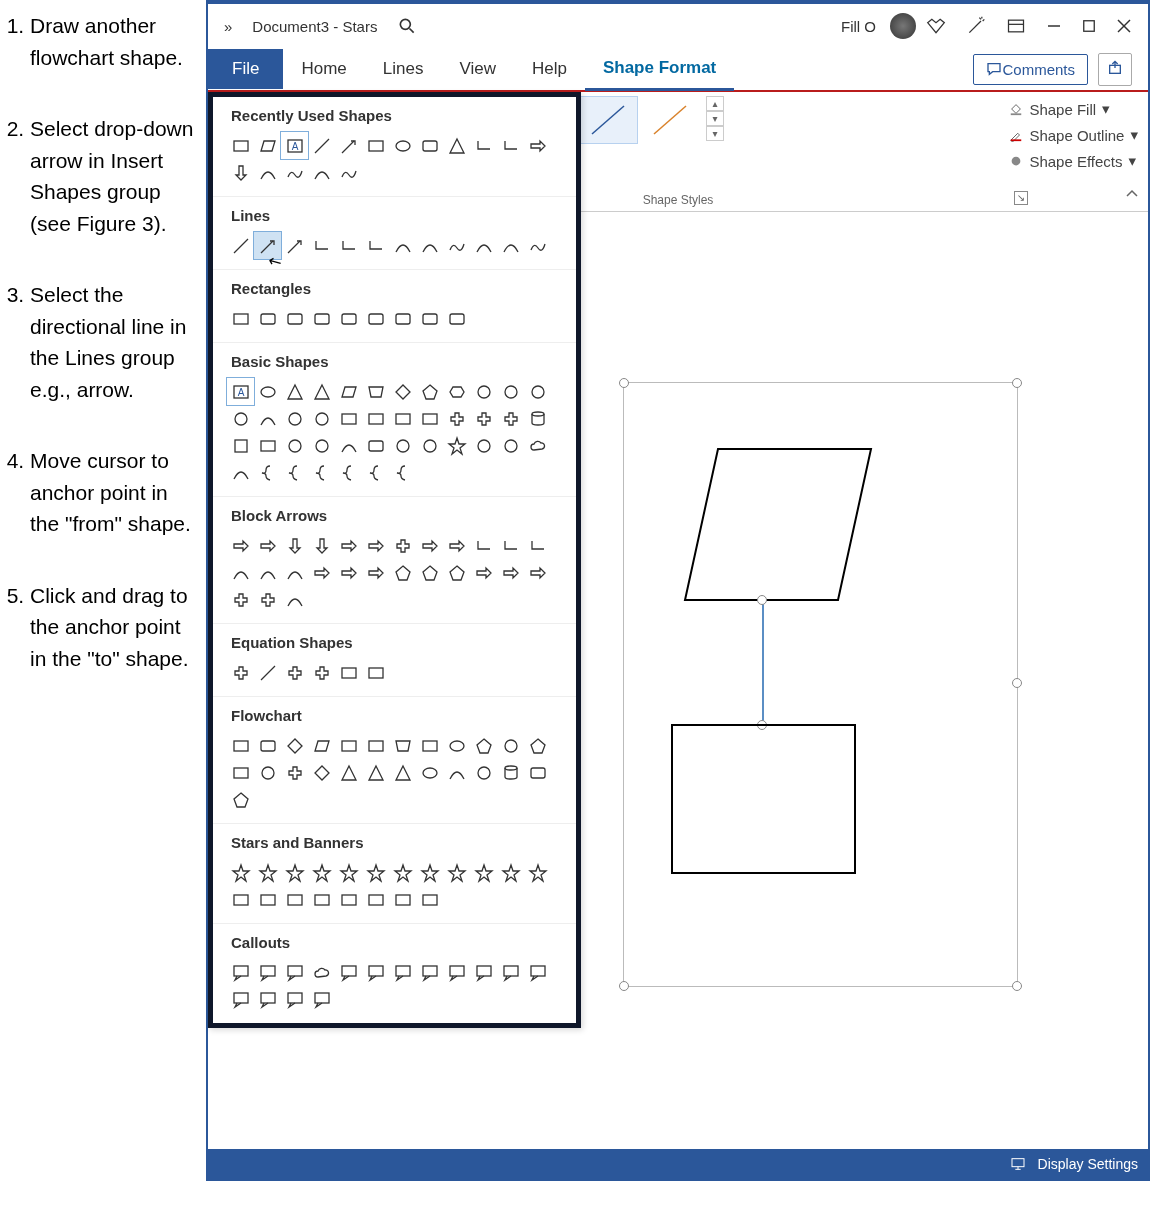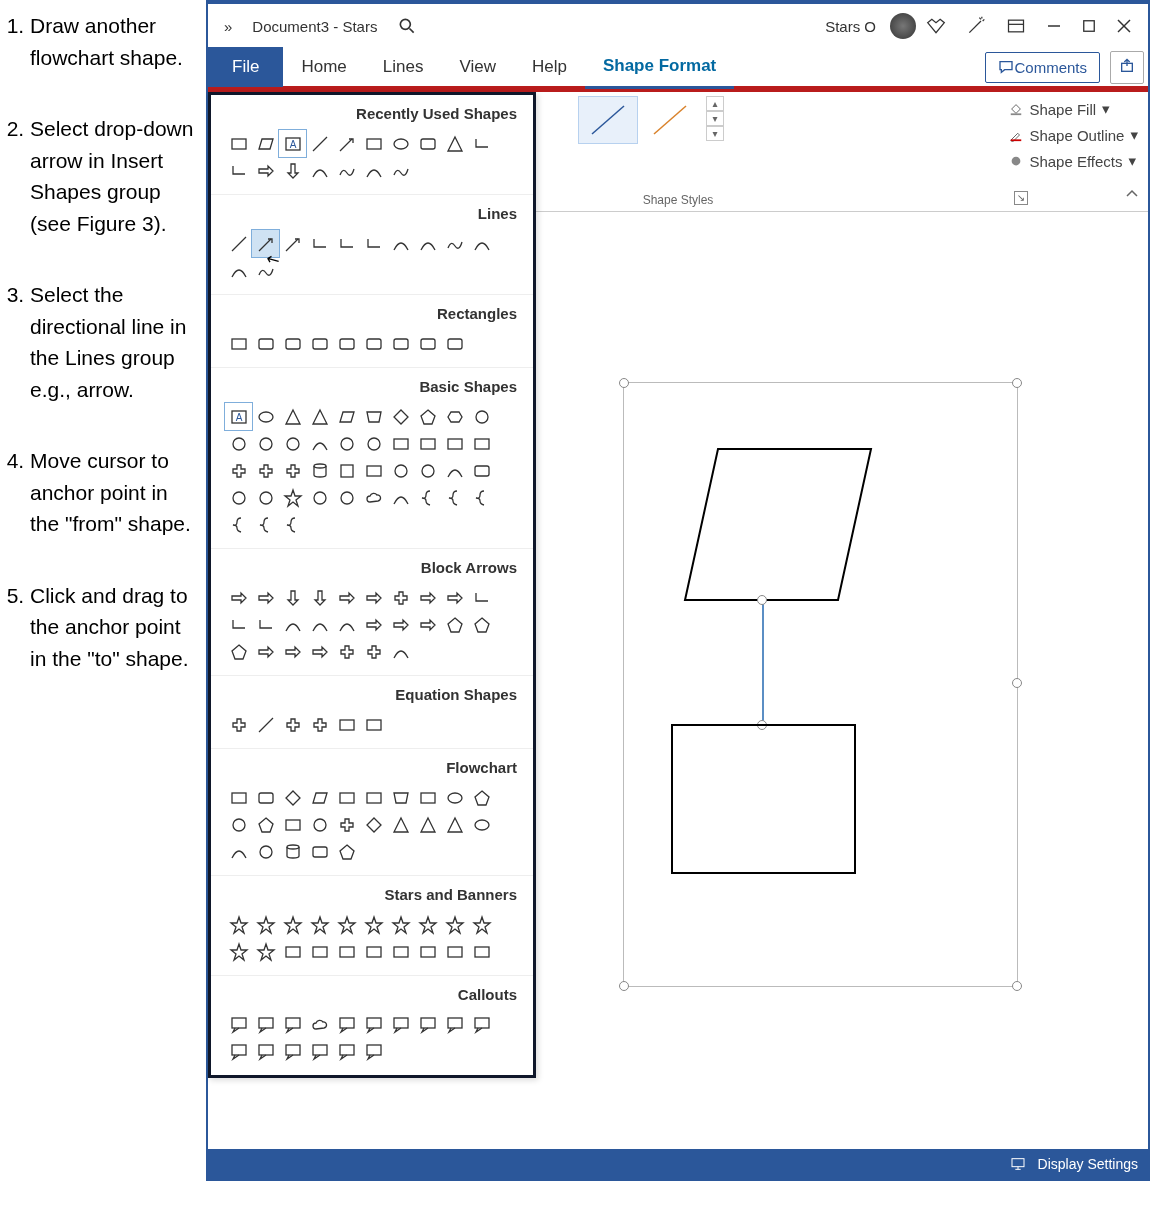--- a/index.html
+++ b/index.html
@@ -7,37 +7,37 @@
 .page { display: flex; }
 .instructions { width: 206px; padding: 10px 8px 10px 2px; font-size: 21px; line-height: 1.5; }
 .instructions ol { padding-left: 28px; }
 .instructions li { margin-bottom: 40px; }
 .app { flex: 1; border: 2px solid #2b579a; border-top-width: 4px; position: relative; }
 .titlebar { height: 44px; display: flex; align-items: center; padding: 0 6px; font-size: 15px; color: #333; }
 .titlebar .spacer { flex: 1; }
 .titlebar .item { display: inline-flex; align-items: center; justify-content: center; padding: 0 10px; height: 100%; }
 .titlebar .icon { width: 20px; height: 20px; display: inline-flex; align-items: center; justify-content: center; }
 .avatar { width: 26px; height: 26px; border-radius: 50%; background: radial-gradient(circle, #777, #333); margin-left: 4px; }
-.tabs { height: 44px; display: flex; align-items: center; border-bottom: 6px solid #b91c1c; padding-right: 4px; }
+.tabs { height: 44px; display: flex; align-items: center; border-bottom: 2px solid #b91c1c; padding-right: 16px; }
 .tab { padding: 10px 18px; font-size: 17px; color: #333; }
 .tab.file { background: #2b579a; color: #fff; padding: 10px 24px; }
 .tab.active { color: #0369a1; border-bottom: 3px solid #2b579a; font-weight: 700; }
 .comments-btn { border: 1px solid #2b579a; color: #2b579a; padding: 6px 12px; margin-left: auto; border-radius: 2px; font-size: 15px; display: flex; align-items: center; }
 .share-btn { border: 1px solid #aaa; color: #2b579a; padding: 6px 8px; margin-left: 10px; border-radius: 2px; }
 .ribbon { position: relative; height: 120px; border-bottom: 1px solid #ccc; }
 .ribbon-right { position: absolute; right: 8px; top: 4px; font-size: 15px; color: #444; }
 .ribbon-right .ropt { display: flex; align-items: center; gap: 6px; padding: 4px 2px; }
 .ribbon-right .ropt .sw { width:14px; height:14px; display:inline-block; }
 .ribbon-label { position: absolute; bottom: 4px; left: 50%; transform: translateX(-50%); font-size: 12px; color: #666; }
 .ribbon-expand { position: absolute; right: 8px; bottom: 6px; color: #666; }
 .canvas { position: relative; height: 937px; background: #fff; }
 .statusbar { height: 30px; background: #2b579a; color: #fff; display: flex; align-items: center; justify-content: flex-end; padding: 0 10px; font-size: 14px; gap: 12px; }
 
 
-.dropdown { position: absolute; top: 0px; left: 0; width: 328px; background: #fff; border: 3px solid #0f172a; box-shadow: 2px 2px 6px rgba(0,0,0,0.15); z-index: 10; text-align: right; }
+.dropdown { position: absolute; top: 0px; left: 0; width: 373px; background: #fff; border: 5px solid #0f172a; box-shadow: 2px 2px 6px rgba(0,0,0,0.15); z-index: 10; }
 .dropdown .section-title { font-weight: 700; font-size: 15px; padding: 10px 16px 6px 18px; color: #333; }
 .dropdown .shape-row { padding: 2px 12px 10px 14px; display: flex; flex-wrap: wrap; gap: 0px; border-bottom: 1px solid #eee; }
 .dropdown .shape-row:last-child { border-bottom: none; }
 .shape-cell { width: 27px; height: 27px; display: inline-flex; align-items: center; justify-content: center; }
 .shape-cell svg { width: 20px; height: 20px; }
 .shape-cell.hover { background: #cfe2f3; outline:1px solid #7faedb;}
 .shape-cell.sel { outline: 1px solid #7faedb; }
 
 
 .style-previews { position: absolute; left: 370px; top: 4px; display: flex; gap: 2px; }
@@ -76,21 +76,21 @@
     <div class="titlebar">
       <span class="item">»</span>
       <span class="item">Document3 - Stars</span>
       <span class="item">
         <svg class="icon" viewBox="0 0 24 24" fill="none" stroke="#333" stroke-width="2">
             <circle cx="10" cy="10" r="6"></circle>
             <line x1="15" y1="15" x2="20" y2="20"></line>
           </svg>
       </span>
       <span class="spacer"></span>
-      <span class="item">Stars O</span>
+      <span class="item">Fill O</span>
       <span class="avatar"></span>
       <span class="item">
         <svg width="20" height="20" viewBox="0 0 24 24" fill="none" stroke="#333" stroke-width="1.5">
             <path d="M2 8 L7 4 L12 8 L17 4 L22 8 L12 20 Z"></path>
           </svg>
       </span>
       <span class="item">
         <svg width="20" height="20" viewBox="0 0 24 24" fill="none" stroke="#333" stroke-width="1.5">
             <path d="M4 20 L18 6"></path>
             <path d="M16 2 L18 4 M20 6 L22 4 M19 1 L19 3"></path>

